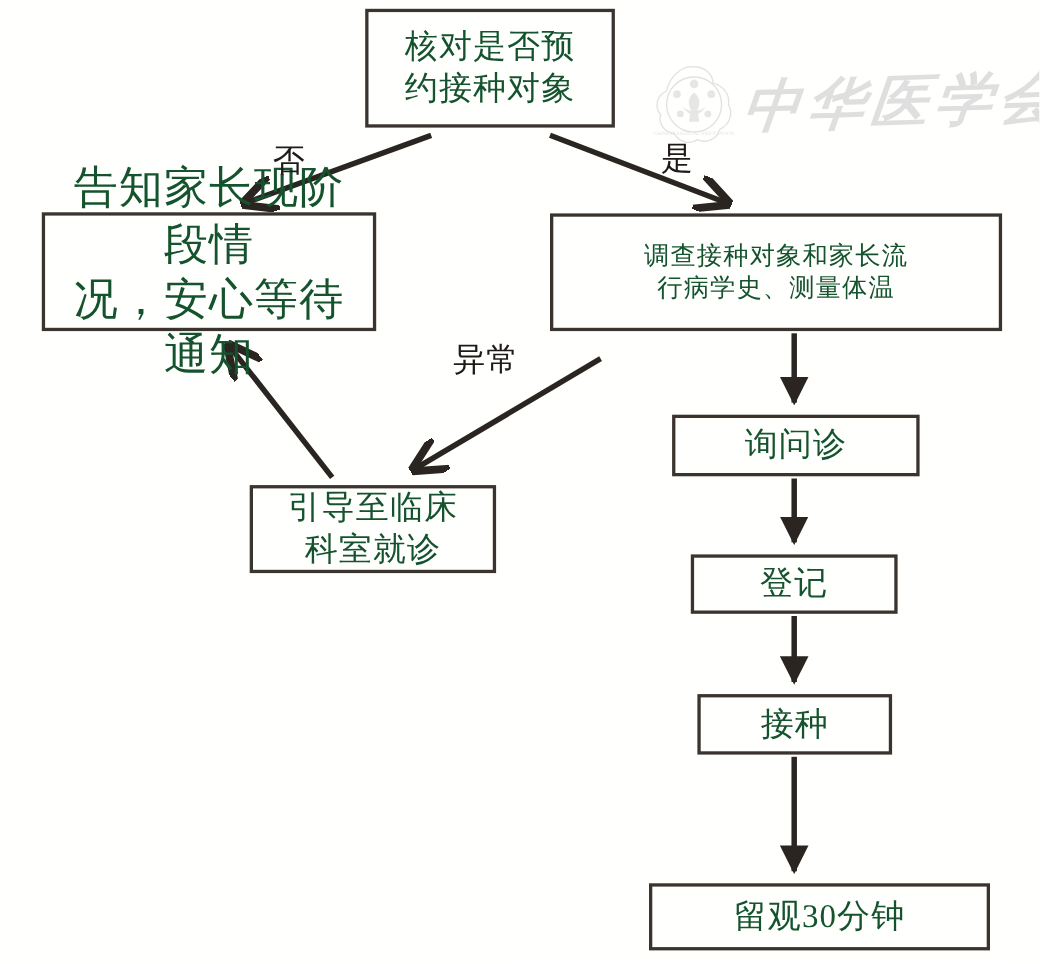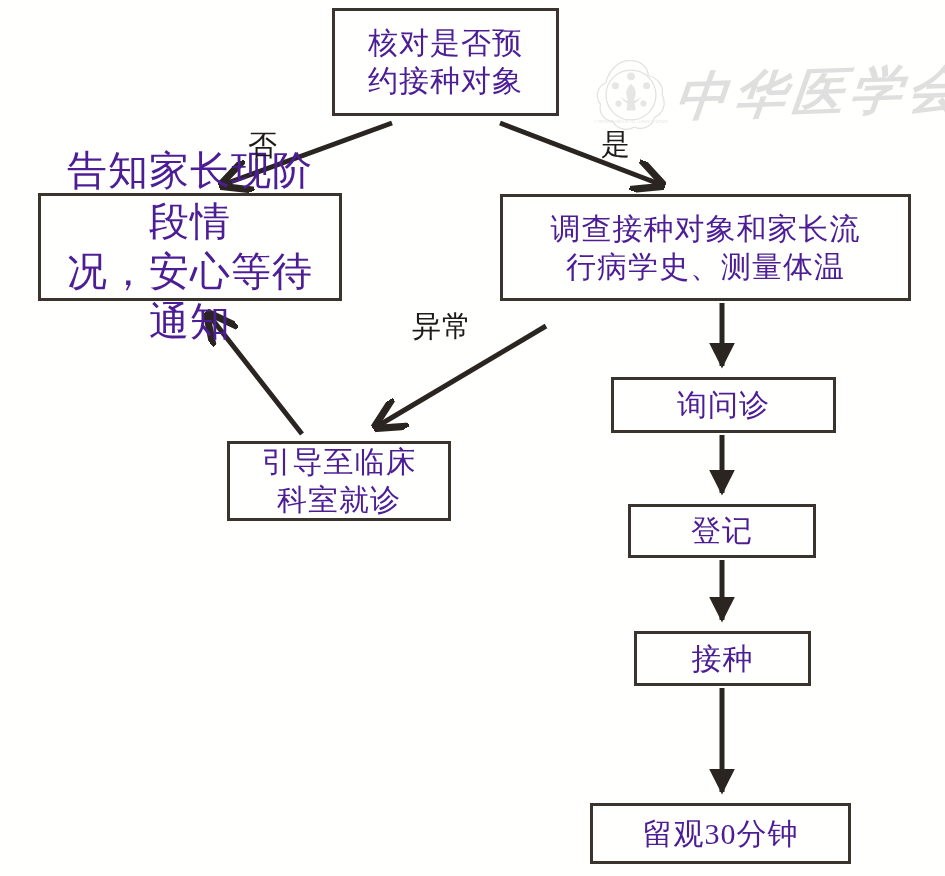--- a/index.html
+++ b/index.html
@@ -42,39 +42,39 @@
     transform: skewX(-8deg) rotate(-2deg);
     opacity: .95;
   }
 
   
   .node {
     position: absolute;
     box-sizing: border-box;
     border: 3px solid #3b332e;
     background: #fffffd;
-    color: #4c1d95;
+    color: #14532d;
     display: flex;
     align-items: center;
     justify-content: center;
     text-align: center;
     line-height: 1.26;
     letter-spacing: 1px;
     padding: 2px 6px;
   }
   .node .label { display: block; white-space: pre-line; }
 
   #node-verify        { left: 332px; top: 8px;   width: 227px; height: 108px; font-size: 30px; }
   #node-inform        { left: 38px;  top: 193px; width: 304px; height: 108px; font-size: 40px; justify-content: flex-end; }
-  #node-survey        { left: 500px; top: 194px; width: 411px; height: 107px; font-size: 30px; align-items: center; }
+  #node-survey        { left: 500px; top: 194px; width: 411px; height: 107px; font-size: 23px; align-items: center; }
   #node-clinic        { left: 227px; top: 441px; width: 224px; height: 80px; font-size: 30px; }
   #node-consult       { left: 611px; top: 377px; width: 225px; height: 56px;  font-size: 30px; }
   #node-register      { left: 628px; top: 504px; width: 188px; height: 54px;  font-size: 30px; }
   #node-vaccinate     { left: 634px; top: 631px; width: 177px; height: 55px;  font-size: 30px; }
-  #node-observation   { left: 590px; top: 803px; width: 261px; height: 61px;  font-size: 30px; }
+  #node-observation   { left: 590px; top: 803px; width: 310px; height: 61px;  font-size: 30px; }
 
   
   .edge-label {
     position: absolute;
     font-size: 29px;
     color: #1d1a18;
     letter-spacing: 1px;
     white-space: nowrap;
   }
   #edge-label-no       { left: 248px; top: 126px; }

